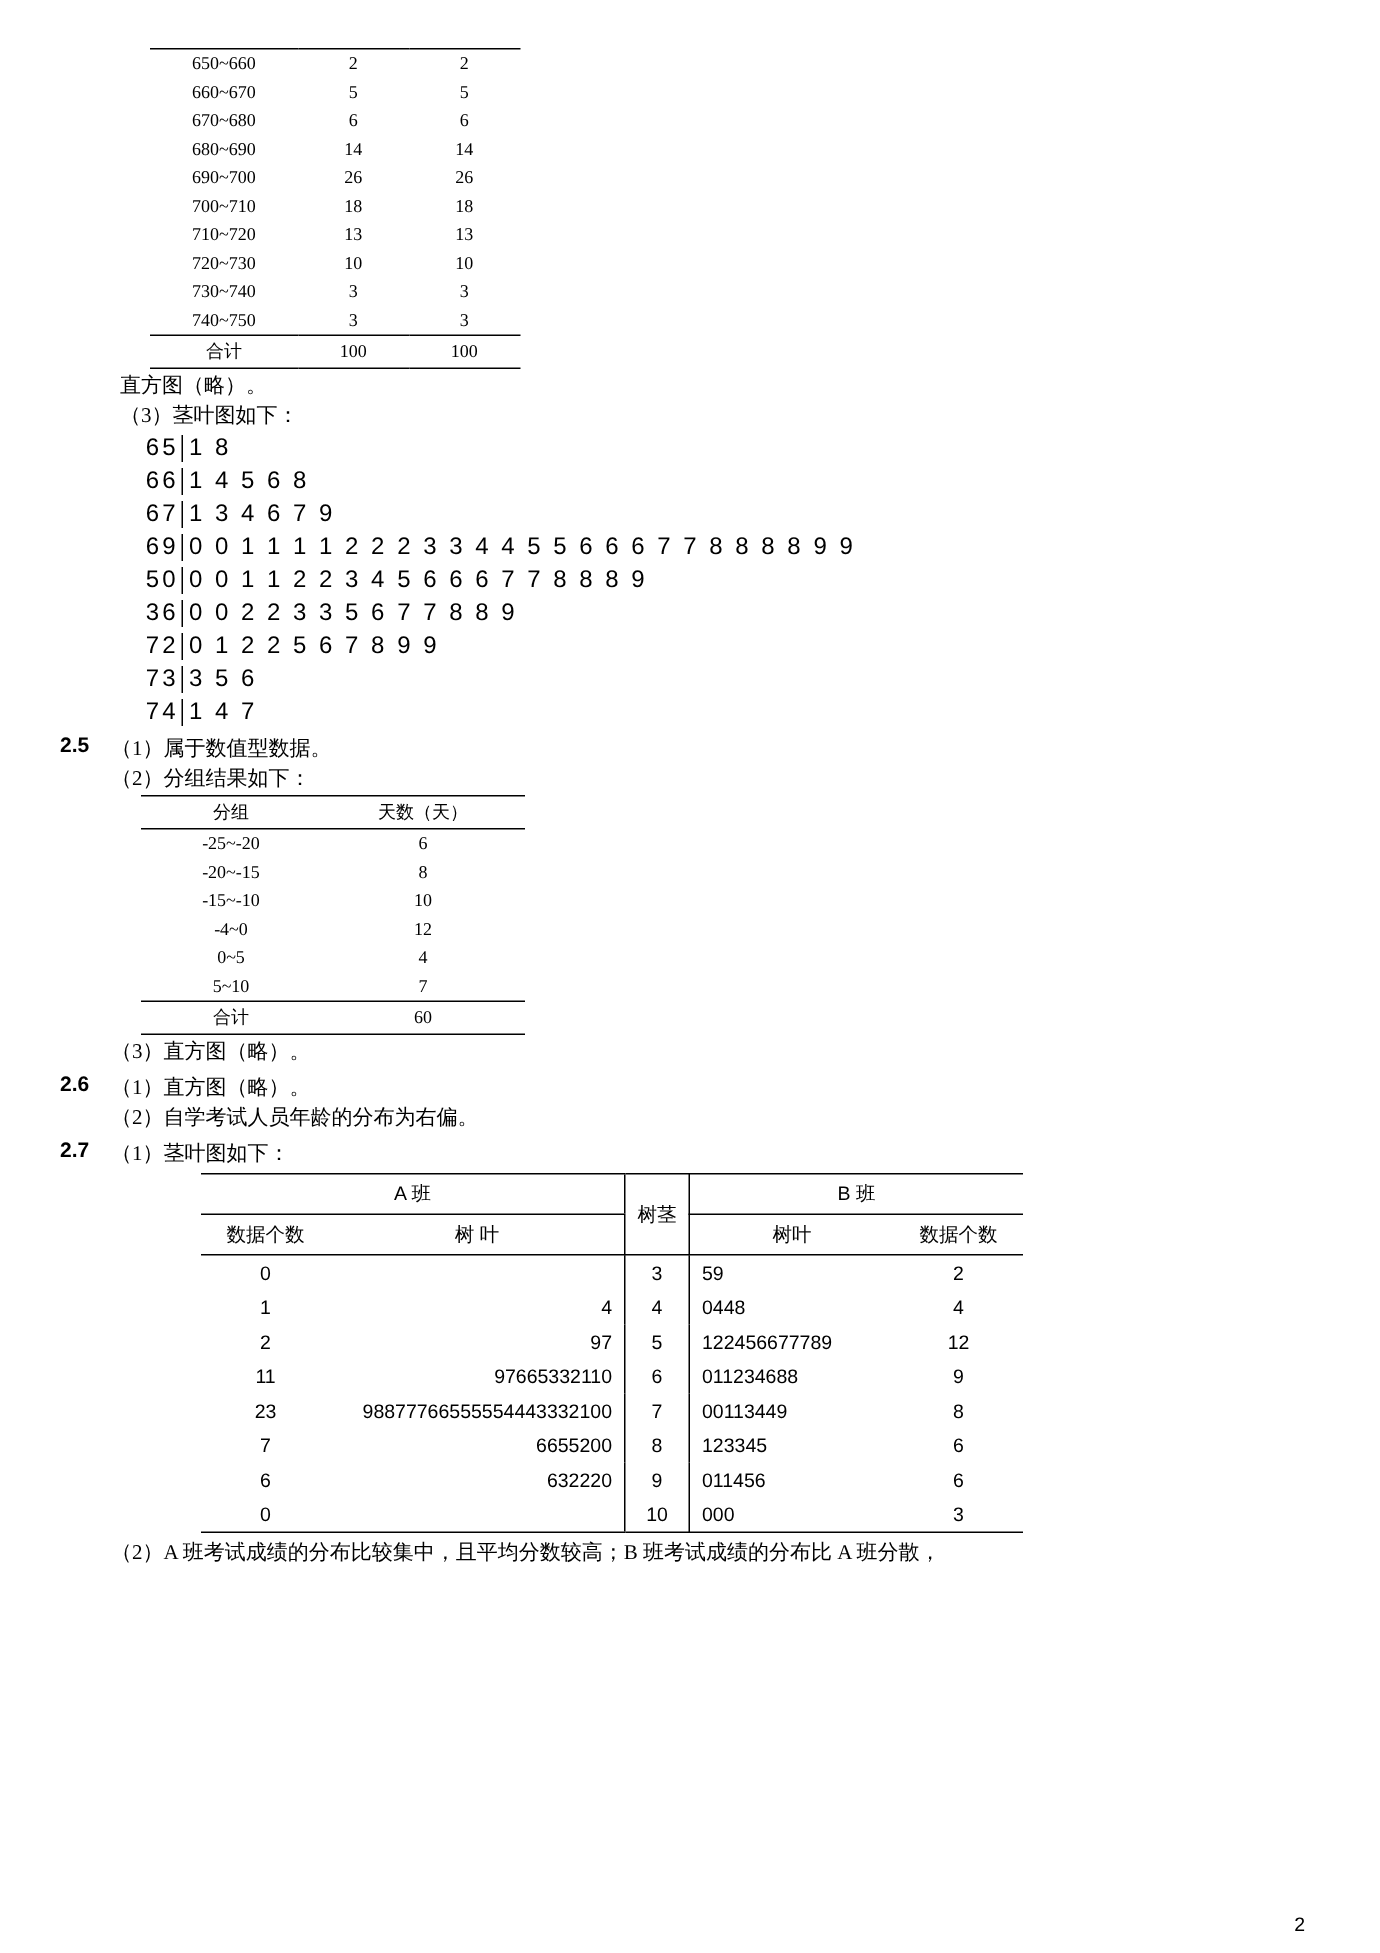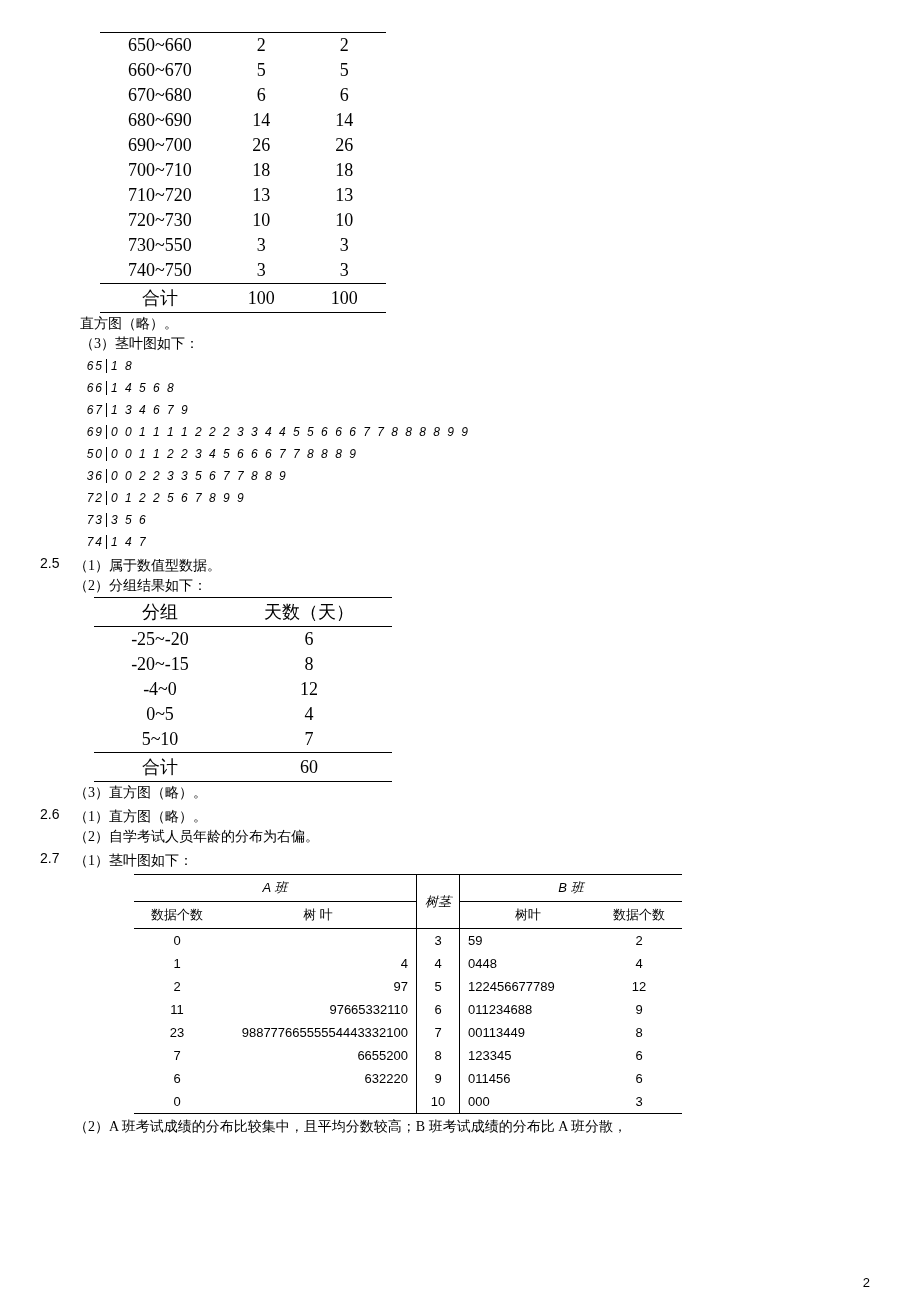--- a/index.html
+++ b/index.html
@@ -9,21 +9,21 @@
       margin: 0;
       padding: 30px 50px 30px 40px;
       width: 920px;
       box-sizing: border-box;
       color: #000;
     }
     .content {
       margin-left: 40px;
     }
     .q-num {
-      font-weight: normal;
+      font-weight: bold;
       font-family: Arial, sans-serif;
       display: inline-block;
       width: 30px;
       vertical-align: top;
     }
     .q-row {
       display: flex;
       margin-top: 2px;
     }
     .q-row > :first-child {
@@ -31,21 +31,21 @@
       flex-shrink: 0;
     }
     .q-body {
       flex: 1;
     }
 
     
     table.freq {
       border-collapse: collapse;
       margin: 2px 0 2px 20px;
-      font-size: 18px;
+      font-size: 12px;
     }
     table.freq th, table.freq td {
       padding: 2px 28px;
       text-align: center;
       font-weight: normal;
     }
     table.freq thead tr {
       border-top: 1.2px solid #000;
       border-bottom: 1.2px solid #000;
     }
@@ -56,24 +56,23 @@
       border-bottom: 1.2px solid #000;
     }
     
     table.freq.cont tbody tr:first-child {
       border-top: 1.2px solid #000;
     }
 
     
     .stemleaf1 {
       font-family: Arial, "SimSun", sans-serif;
-      font-size: 12px;
-      margin-left: 0;
+      font-size: 16px;
+      margin-left: 15px;
       letter-spacing: 2px;
-      font-style: italic;
     }
     .stemleaf1 .row {
       display: flex;
       align-items: center;
       height: 22px;
     }
     .stemleaf1 .stem {
       width: 24px;
       text-align: right;
       border-right: 1px solid #000;
@@ -91,21 +90,20 @@
       font-size: 13px;
       font-family: Arial, sans-serif;
     }
     table.b2b th, table.b2b td {
       padding: 4px 8px;
       text-align: center;
       font-weight: normal;
     }
     table.b2b .head1 th {
       border-top: 1px solid #000;
-      font-style: italic;
     }
     table.b2b .top-a { border-bottom: 1px solid #000; }
     table.b2b .top-b { border-bottom: 1px solid #000; }
     table.b2b thead .sub th { border-bottom: 1px solid #000; }
     table.b2b td.stem-col {
       border-left: 1px solid #000;
       border-right: 1px solid #000;
     }
     table.b2b td.leaf-a { text-align: right; min-width: 180px; }
     table.b2b td.leaf-b { text-align: left; min-width: 120px; }
@@ -170,21 +168,21 @@
             <td>710~720</td>
             <td>13</td>
             <td>13</td>
           </tr>
           <tr>
             <td>720~730</td>
             <td>10</td>
             <td>10</td>
           </tr>
           <tr>
-            <td>730~550</td>
+            <td>730~740</td>
             <td>3</td>
             <td>3</td>
           </tr>
           <tr class="last">
             <td>740~750</td>
             <td>3</td>
             <td>3</td>
           </tr>
         </tbody>
     <tfoot>
@@ -254,20 +252,24 @@
         </tr>
       </thead>
       <tbody id="t2-body">
             <tr>
               <td>-25~-20</td>
               <td>6</td>
             </tr>
             <tr>
               <td>-20~-15</td>
               <td>8</td>
+            </tr>
+            <tr>
+              <td>-15~-10</td>
+              <td>10</td>
             </tr>
             <tr>
               <td>-4~0</td>
               <td>12</td>
             </tr>
             <tr>
               <td>0~5</td>
               <td>4</td>
             </tr>
             <tr class="last">

